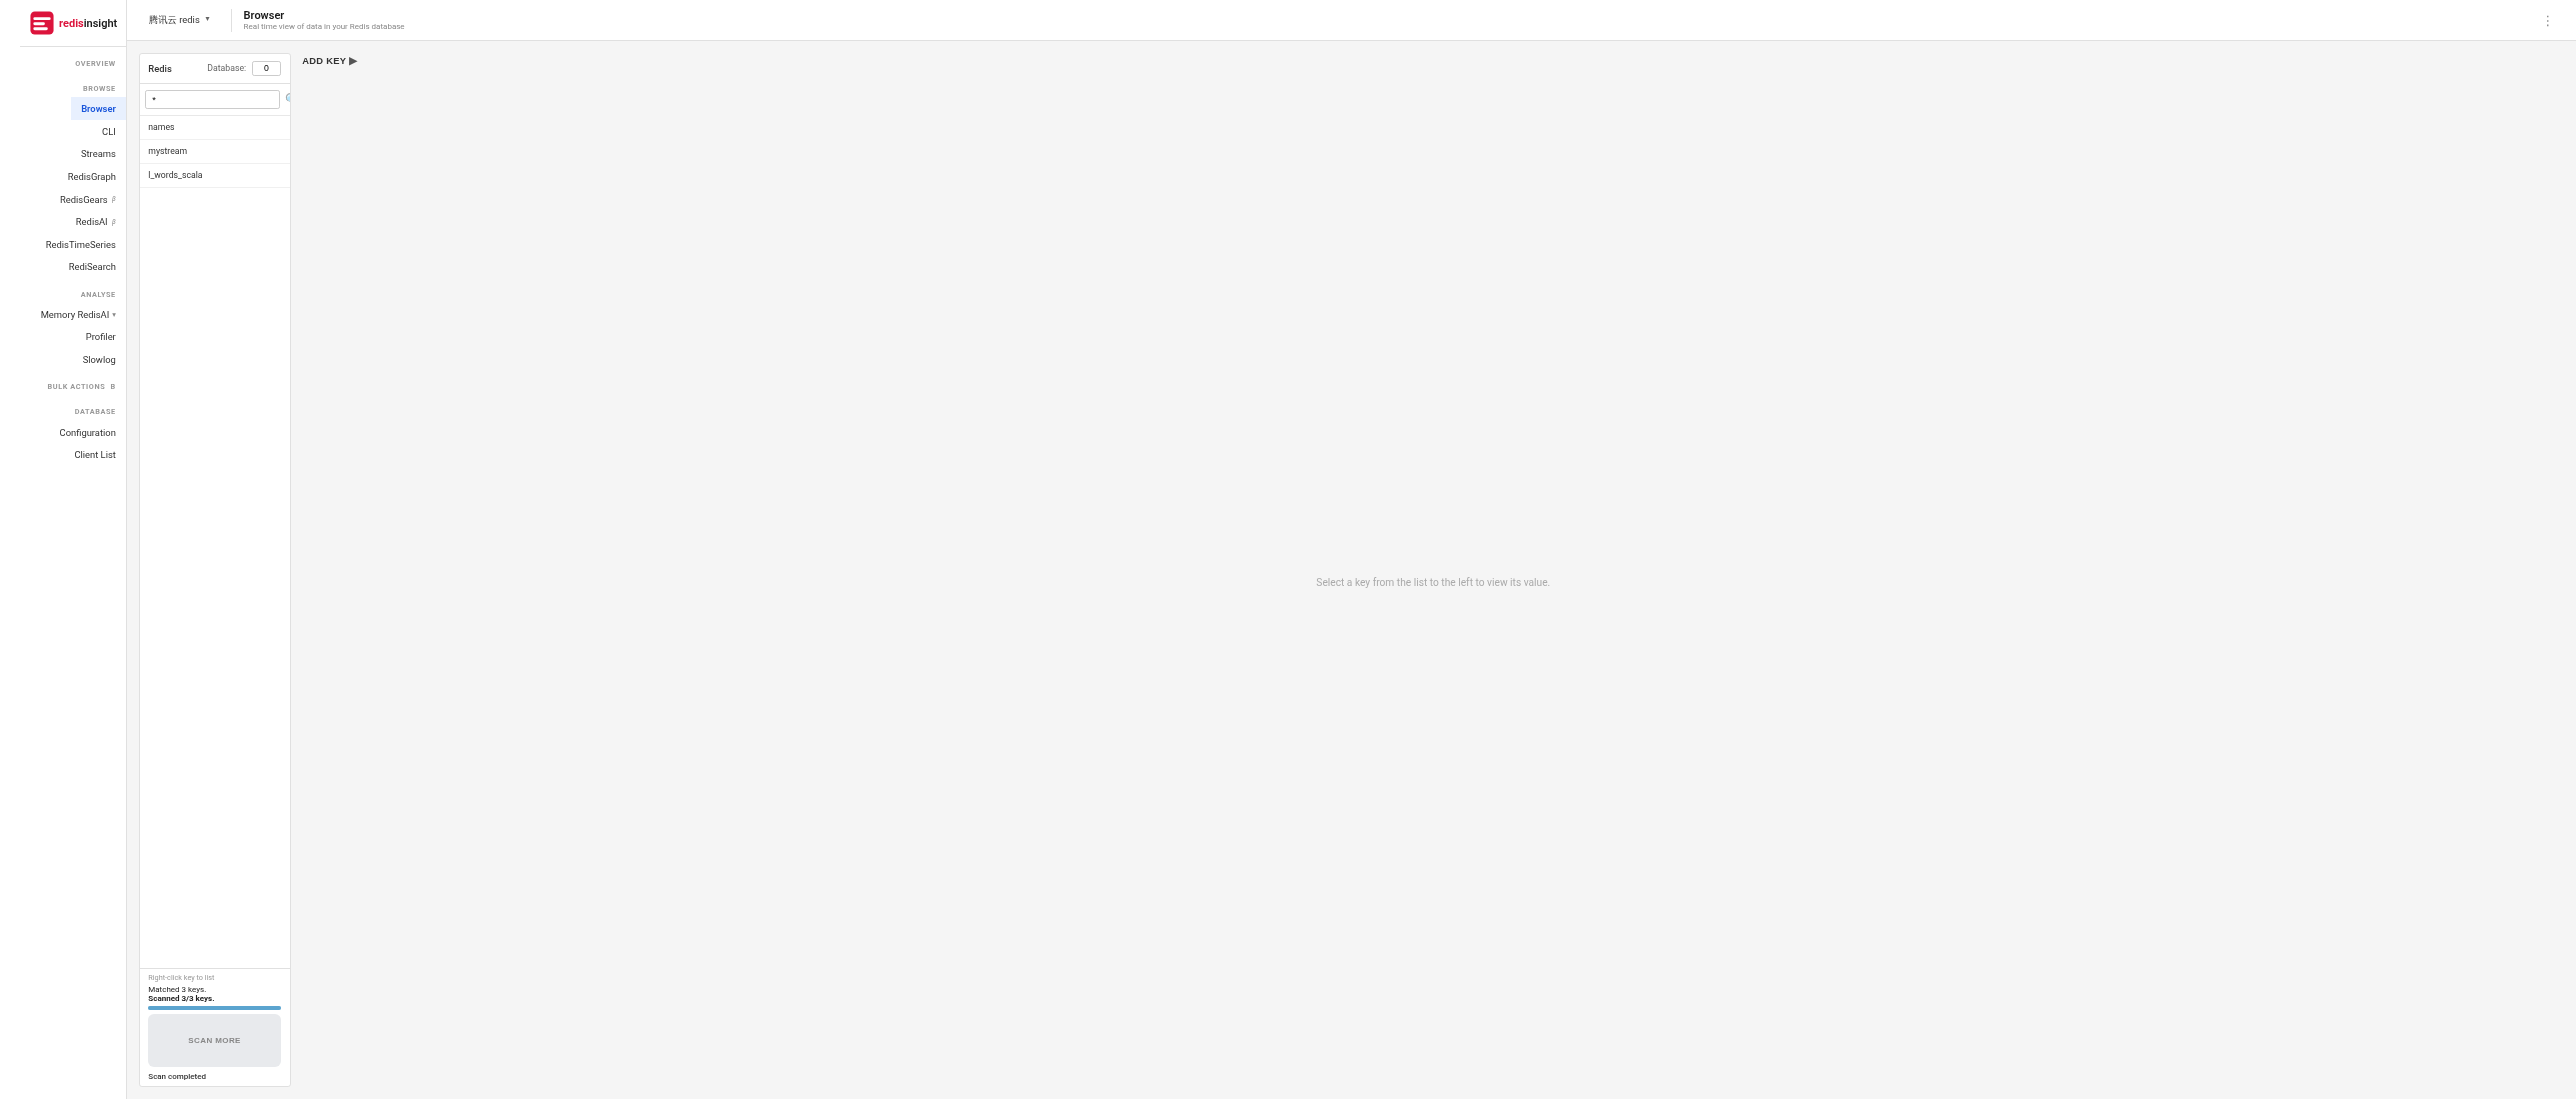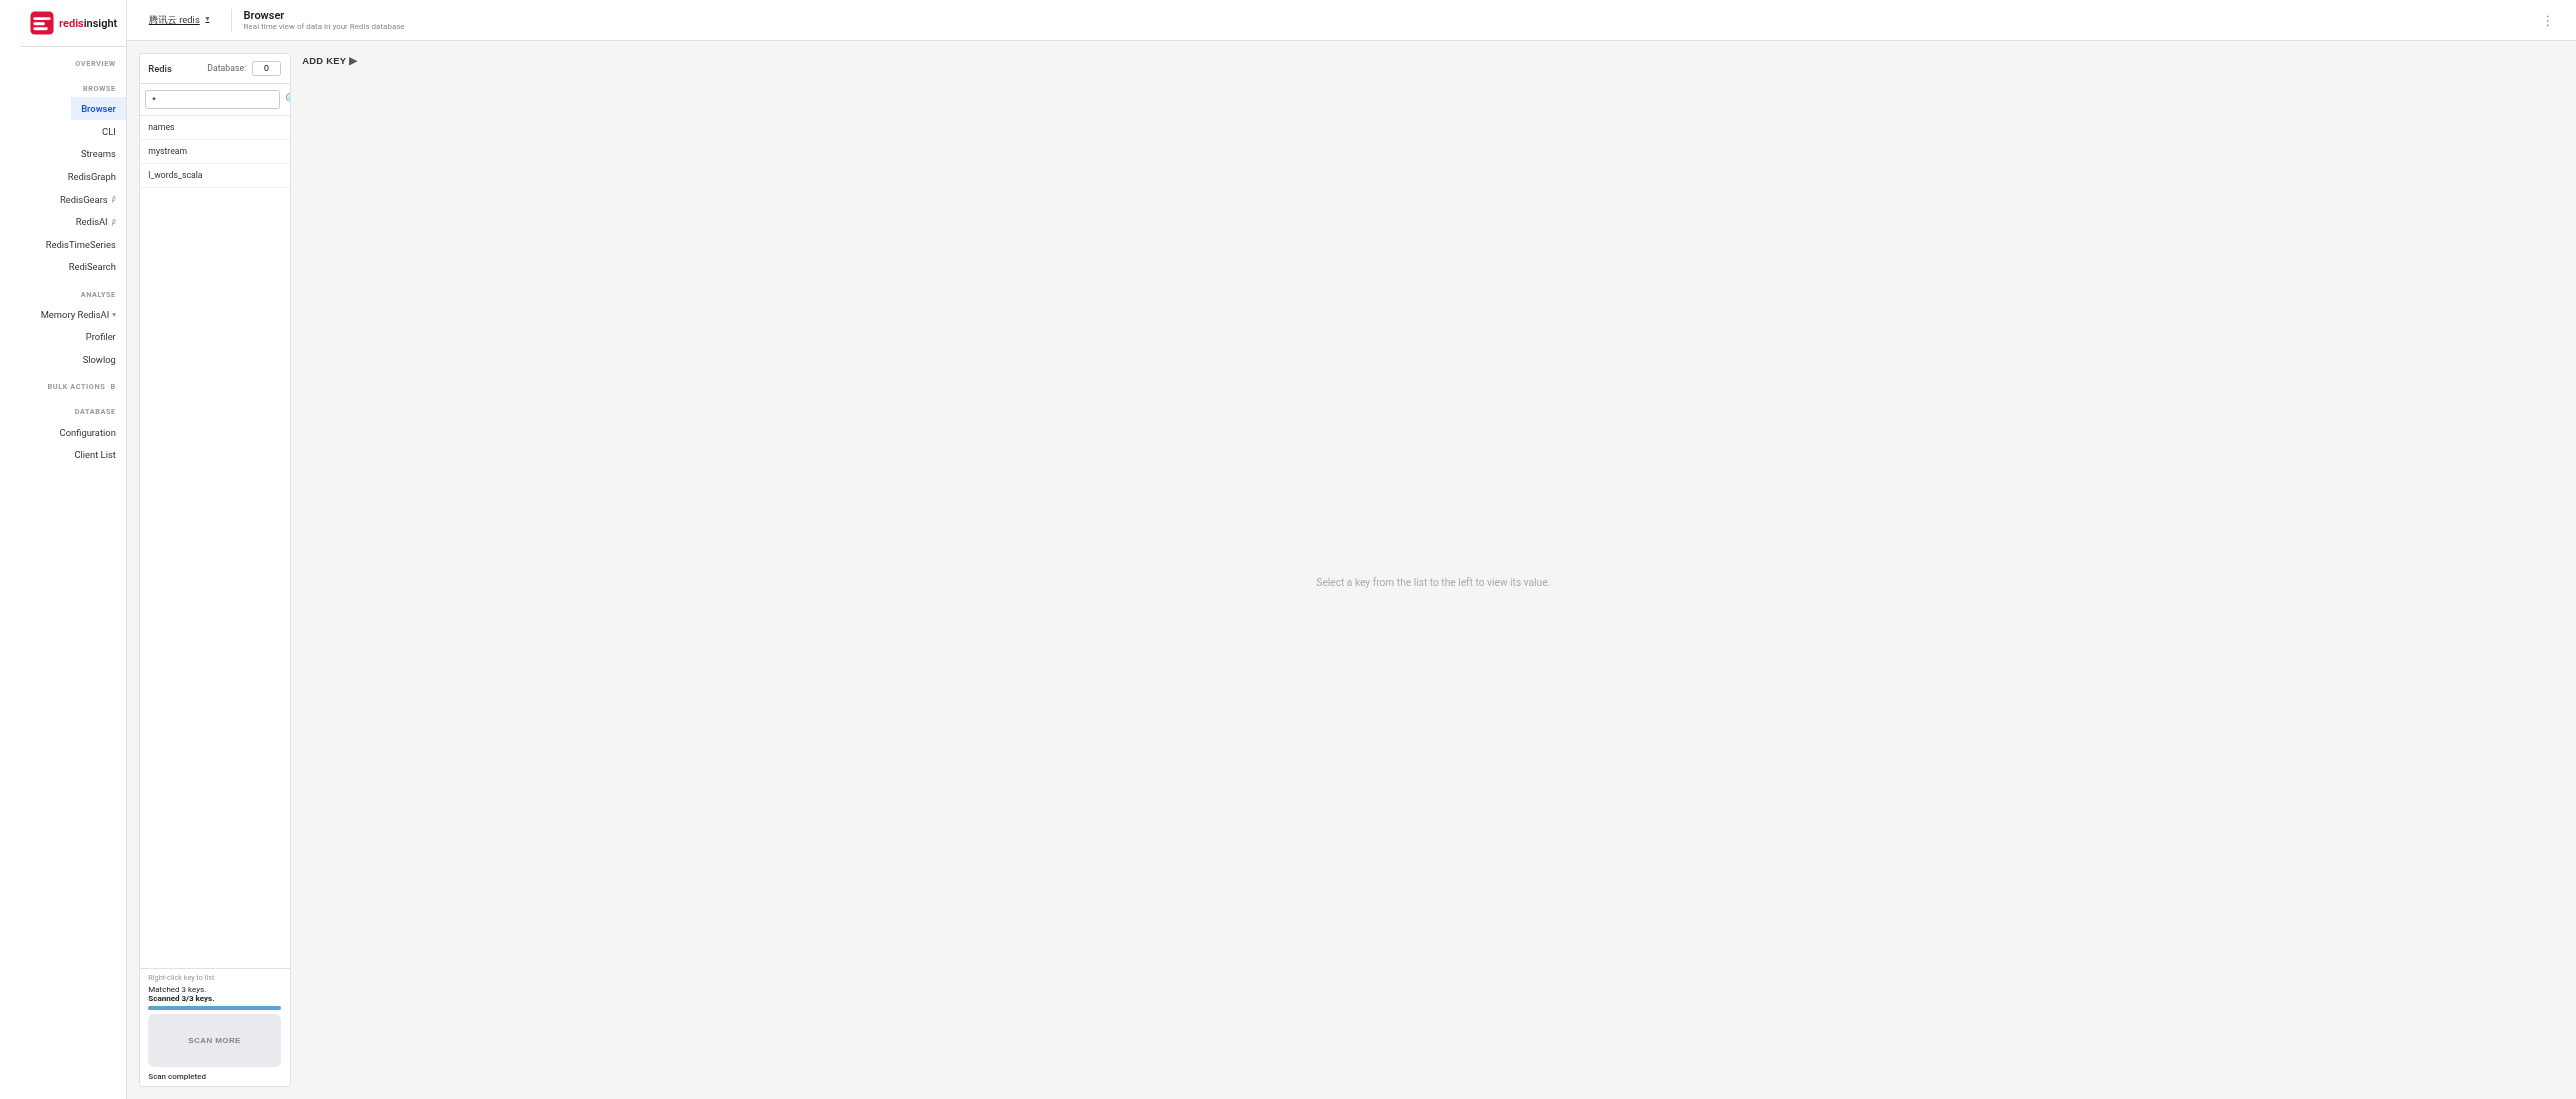--- a/index.html
+++ b/index.html
@@ -100,21 +100,20 @@
       flex-shrink: 0;
     }
 
     .db-selector {
       display: flex;
       gap: 5.8px;
       margin-right: 14.5px;
       padding: 4.4px 7.3px;
       border-radius: 2.9px;
       cursor: pointer;
-      text-decoration: underline;
     }
 
     .db-chevron {
       font-size: 8px;
       color: #666;
     }
 
     .topbar-divider {
       width: 0.7px;
       height: 23px;

